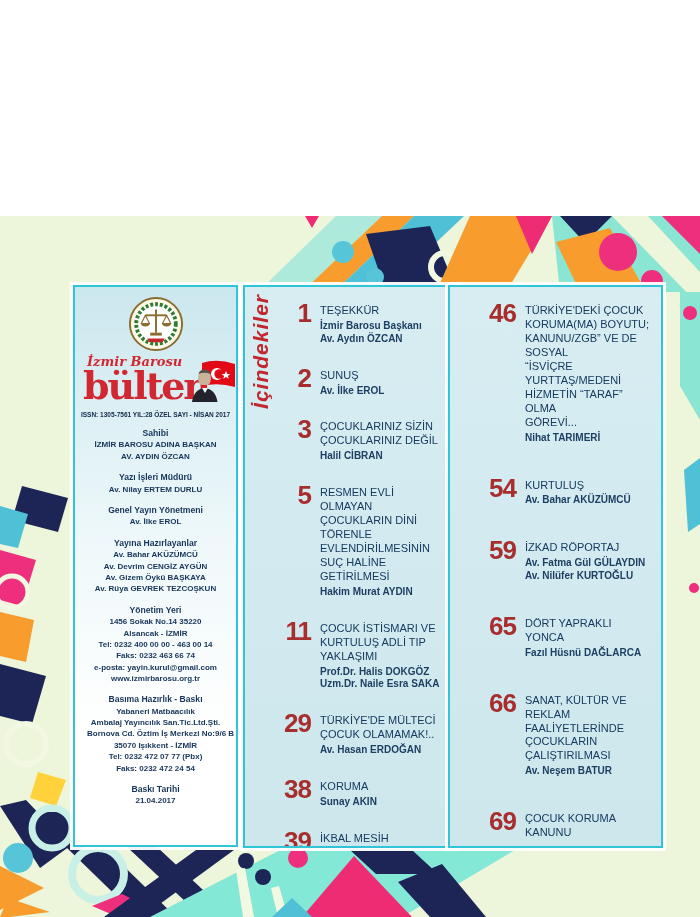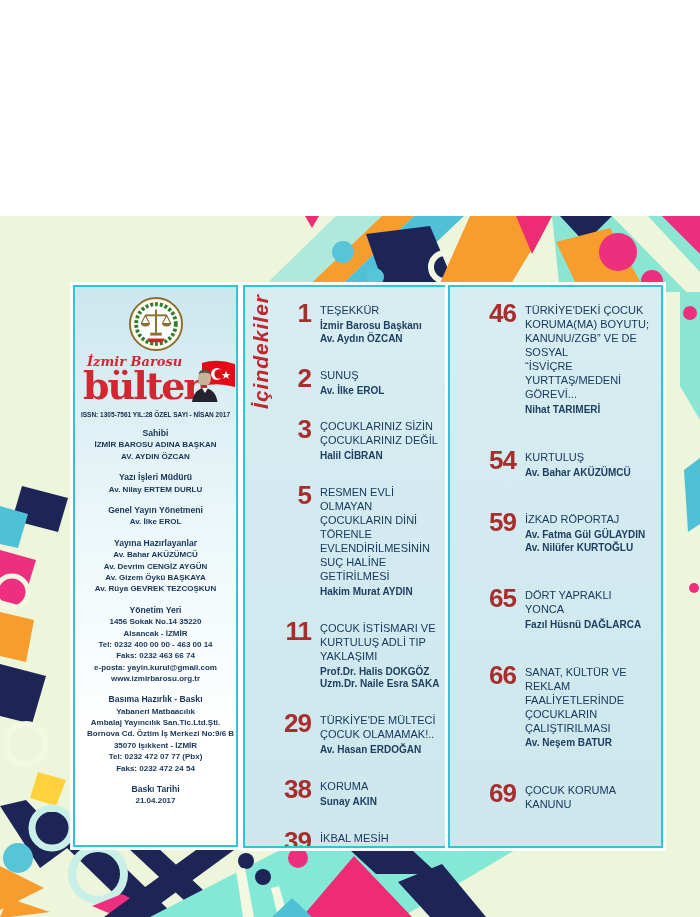--- a/index.html
+++ b/index.html
@@ -273,20 +273,21 @@
 
   <div class="card right">
     <div class="toc-list">
         <div class="toc-entry">
           <div class="toc-num">46</div>
           <div class="toc-body">
             <div class="toc-title">TÜRKİYE'DEKİ ÇOCUK</div>
             <div class="toc-title">KORUMA(MA) BOYUTU;</div>
             <div class="toc-title">KANUNU/ZGB” VE DE SOSYAL</div>
             <div class="toc-title">“İSVİÇRE YURTTAŞ/MEDENİ</div>
+            <div class="toc-title">HİZMETİN “TARAF” OLMA</div>
             <div class="toc-title">GÖREVİ...</div>
             <div class="toc-authors">
               <div class="toc-author">Nihat TARIMERİ</div>
             </div>
           </div>
         </div>
         <div class="toc-entry">
           <div class="toc-num">54</div>
           <div class="toc-body">
             <div class="toc-title">KURTULUŞ</div>

